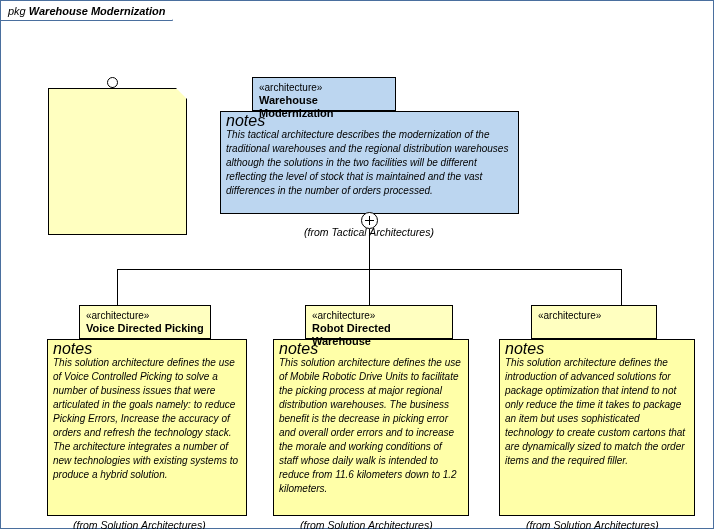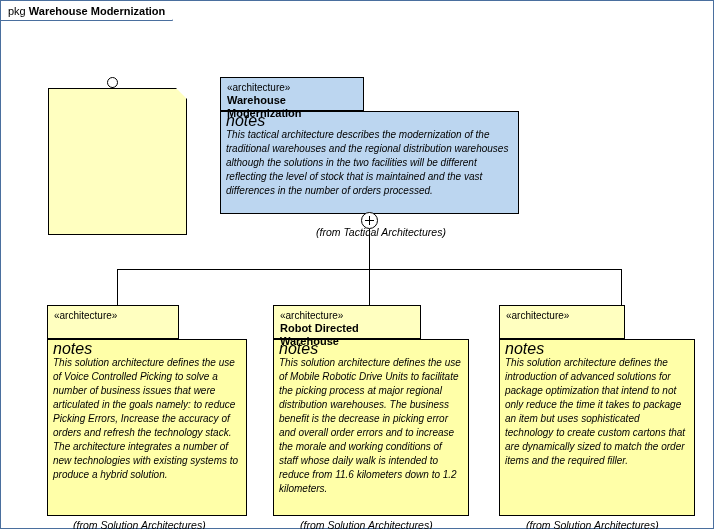--- a/index.html
+++ b/index.html
@@ -45,34 +45,36 @@
     border-top: 20px solid #ffffff;
     border-right: 9px solid transparent;
   }
   .frame-tab-label {
     position: absolute;
     left: 7px;
     top: 4px;
     font-size: 11px;
     font-weight: bold;
     white-space: nowrap;
+    font-style: italic;
   }
   .frame-tab-label .kw {
     font-weight: normal;
   }
 
   
   .node {
     position: absolute;
     box-sizing: border-box;
   }
   .cls-header {
     box-sizing: border-box;
     border: 1px solid #000000;
     padding: 4px 6px 5px 6px;
+    margin-left: 32px;
   }
   .cls-header .stereo {
     font-size: 10px;
     line-height: 12px;
   }
   .cls-header .name {
     font-size: 11px;
     font-weight: bold;
     line-height: 13px;
   }
@@ -194,32 +196,33 @@
   <div class="node blue" style="left:219px; top:76px; width:299px;">
     <div class="cls-header" style="width:144px; height:34px;">
       <div class="stereo">«architecture»</div>
       <div class="name">Warehouse Modernization</div>
     </div>
     <div class="note-body" style="width:299px; height:103px; border-top:1px solid #000;">
       <div class="note-title">notes</div>
       <div class="note-text">This tactical architecture describes the modernization of the traditional warehouses and the regional distribution warehouses although the solutions in the two facilities will be different reflecting the level of stock that is maintained and the vast differences in the number of orders processed.</div>
     </div>
   </div>
-  <div class="from-label" style="left:303px; top:225px;margin-left:12px;">(from Tactical Architectures)</div>
+  <div class="from-label" style="left:303px; top:225px;">(from Tactical Architectures)</div>
 
   <div class="circle-plus" style="left:360px; top:211px;"></div>
   <div class="line vline" style="left:368px; top:228px; height:40px;"></div>
   <div class="line hline" style="left:116px; top:268px; width:504px;"></div>
   <div class="line vline" style="left:116px; top:268px; height:36px;"></div>
   <div class="line vline" style="left:368px; top:268px; height:36px;"></div>
   <div class="line vline" style="left:620px; top:268px; height:36px;"></div>
 
   <div class="node yellow" style="left:46px; top:304px; width:200px;">
     <div class="cls-header" style="width:132px; height:34px;">
       <div class="stereo">«architecture»</div>
+      <div class="name">Voice Directed Picking</div>
     </div>
     <div class="note-body" style="width:200px; height:177px; border-top:1px solid #000;">
       <div class="note-title">notes</div>
       <div class="note-text">This solution architecture defines the use of Voice Controlled Picking to solve a number of business issues that were articulated in the goals namely: to reduce Picking Errors, Increase the accuracy of orders and refresh the technology stack. The architecture integrates a number of new technologies with existing systems to produce a hybrid solution.</div>
     </div>
   </div>
   <div class="from-label" style="left:72px; top:518px;">(from Solution Architectures)</div>
 
   <div class="node yellow" style="left:272px; top:304px; width:196px;">
     <div class="cls-header" style="width:148px; height:34px;">

